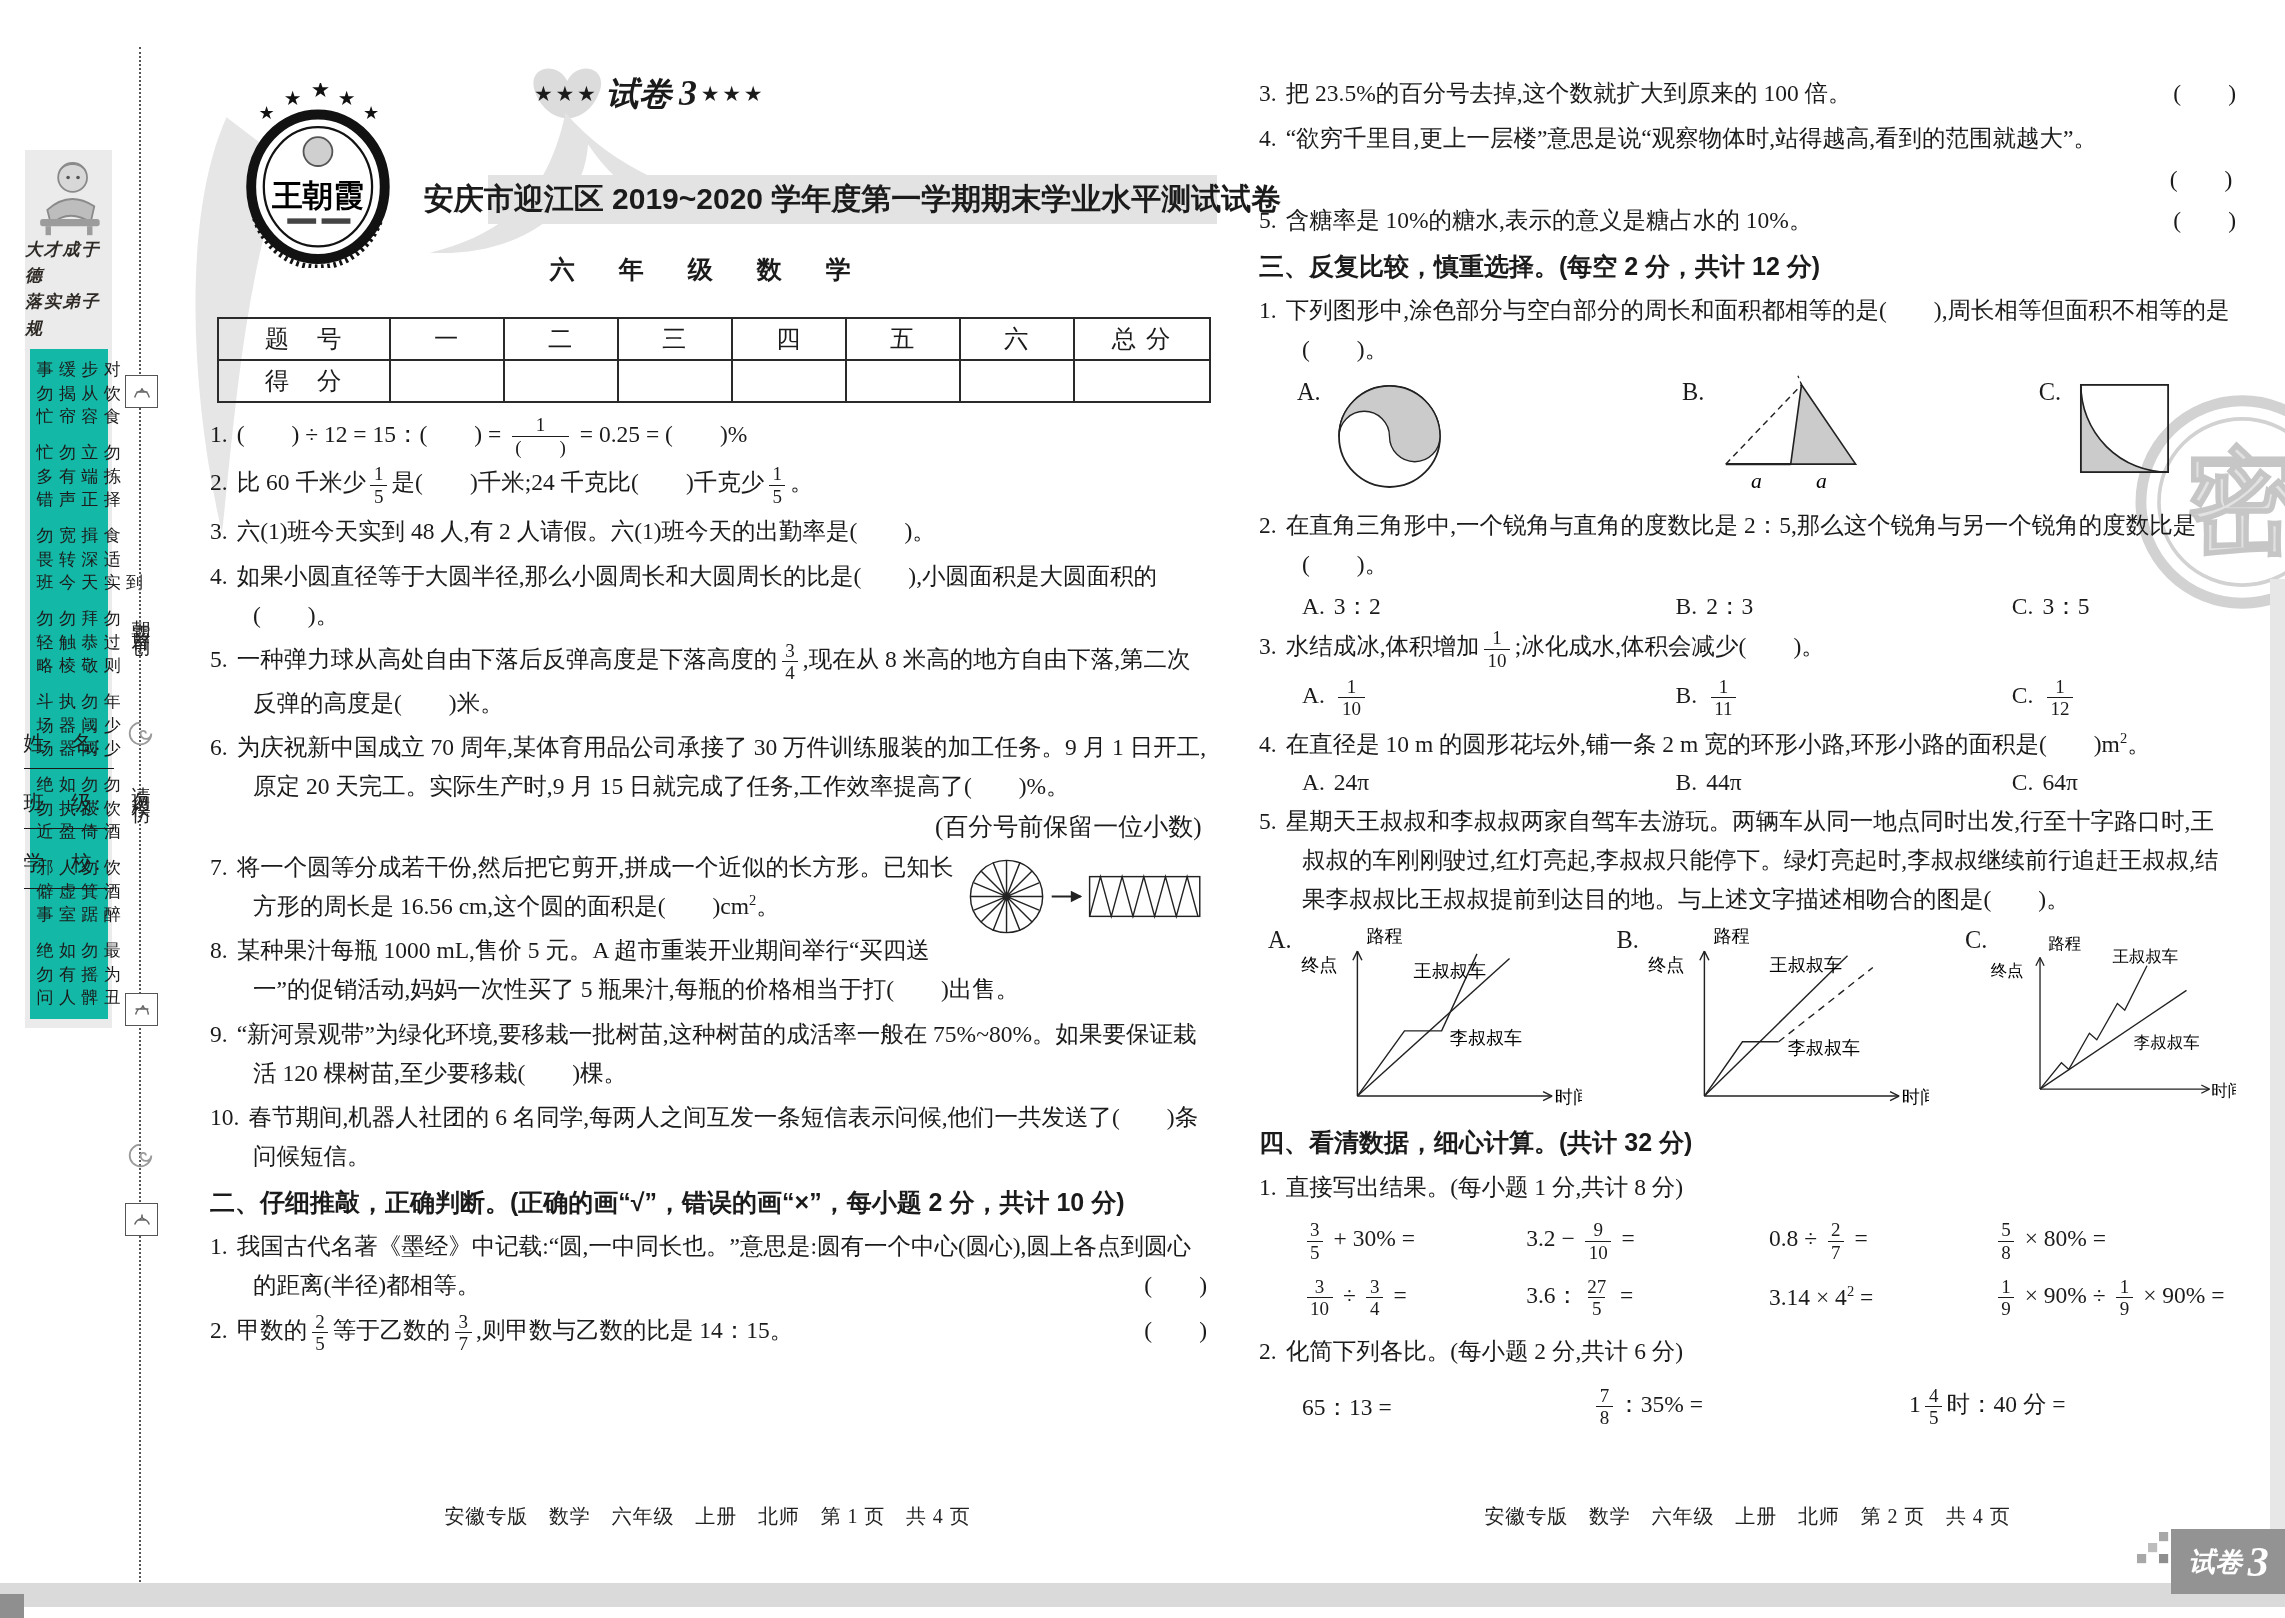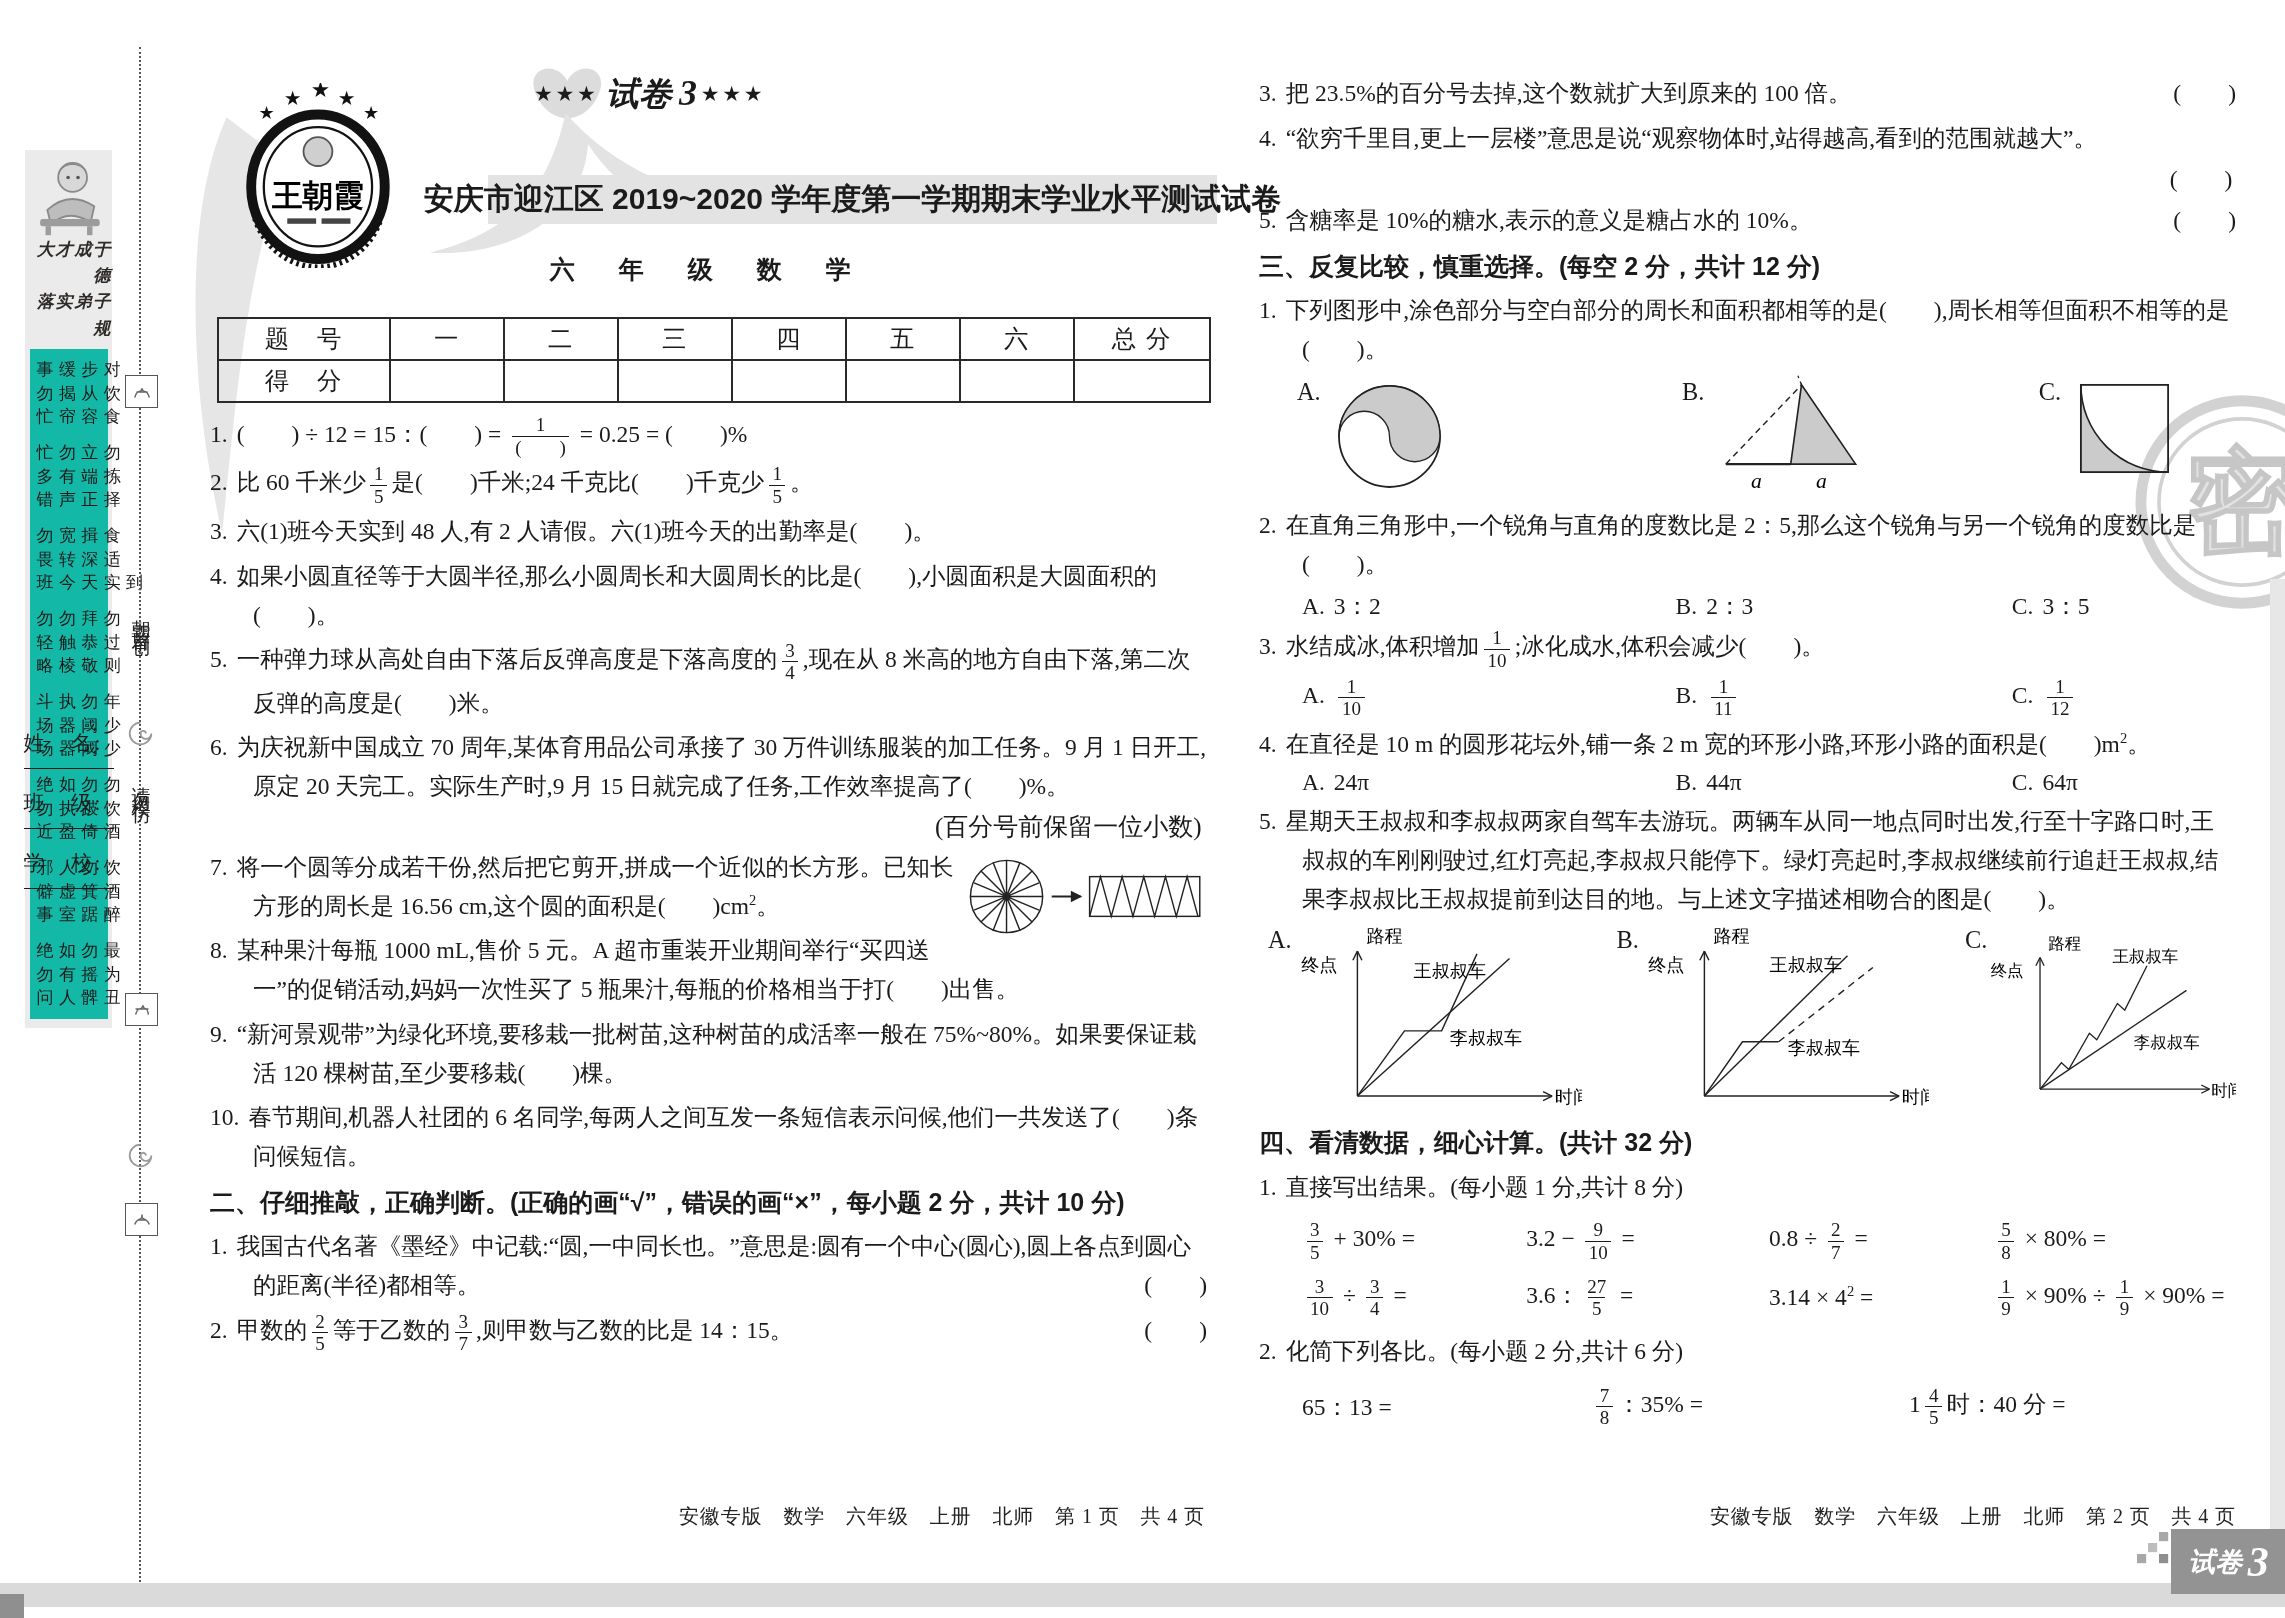--- a/index.html
+++ b/index.html
@@ -2,21 +2,21 @@
 <html style="font-size:14.5px"><head>
 <meta charset="utf-8">
 <style>
   html,body{margin:0;padding:0}
   body{width:2286px;height:1618px;position:relative;background:#ffffff;
        font-family:"Liberation Serif",serif;color:#1b1b1b;overflow:hidden}
   
   .side-panel{position:absolute;left:25px;top:150px;width:87px;background:#ebebeb;padding:0 0 9px 0}
   .child-pic{display:block;margin:3.6px auto 0}
   .slogan{font-family:"Liberation Sans",sans-serif;font-weight:bold;font-size:17px;
-          letter-spacing:1.8px;text-align:right;line-height:1.55;color:#2e2a26;font-style:italic}
+          letter-spacing:1.8px;text-align:left;line-height:1.55;color:#2e2a26;font-style:italic}
   .verses{background:#14b8a6;margin:7.2px 4.5px 0 4.5px;padding:9px 7px}
   .vgroup{margin-bottom:12.7px}
   .vline{font-size:17px;letter-spacing:5.4px;line-height:1.38;text-align:center;white-space:nowrap}
   .sfield{position:absolute;left:23.5px;width:90px}
   .sfield .lbl{font-size:21px;letter-spacing:2.7px}
   .sfield .ln{display:block;width:90px;border-bottom:1.8px solid #1a1a1a;height:11px}
   
   .spine{position:absolute;left:139px;top:47px;height:1543px;border-left:2.7px dotted #555}
   .stamp{position:absolute;left:125px;width:31px;height:31px;border:1.8px solid #555;background:#fff;
          display:flex;align-items:center;justify-content:center}
@@ -65,21 +65,21 @@
   .fig-a{width:41%}.fig-b{width:38%}.fig-c{width:21%}
   .graphrow{display:flex;padding-left:9px;margin-top:3.6px}
   .graphitem{display:flex;font-size:24.4px}
   .graphitem .fl{margin:1.8px 1.8px 0 0}
   .g1{width:36%}.g2{width:36%}.g3{width:28%}
   .gtext{font-size:20px}
   
   .calcrow{display:grid;grid-template-columns:24% 26% 24% 26%;padding-left:43px;margin:12.7px 0;font-size:23.5px;align-items:center}
   .ratiorow{display:grid;grid-template-columns:31% 34% 35%;padding-left:43px;margin:14.5px 0;font-size:23.5px;align-items:center}
   
-  .footer{position:absolute;top:1503px;font-size:20px;letter-spacing:0.9px;text-align:right;color:#222;z-index:1}
+  .footer{position:absolute;top:1503px;font-size:20px;letter-spacing:0.9px;text-align:center;color:#222;z-index:1}
   .footer.fl{left:210px;width:995px}.footer.fr{left:1259px;width:977px}
   .bottom-strip{position:absolute;left:0;top:1583px;width:2286px;height:23.5px;background:#dadada}
   .corner-pix{position:absolute;left:2137px;top:1532px;z-index:2}
   .corner-tab{position:absolute;left:2171px;top:1529px;width:115px;height:65px;background:#939393;z-index:2;
               display:flex;align-items:center;justify-content:center;color:#fff}
   .corner-tab .cl{font-family:"Liberation Sans",sans-serif;font-weight:bold;font-style:italic;font-size:27px}
   .corner-tab .cn{font-family:"Liberation Serif",serif;font-weight:bold;font-style:italic;font-size:42px;margin-left:5.4px}
   .corner-blk{position:absolute;left:0;top:1594px;width:23.5px;height:24.4px;background:#8f8f8f}
   .watermark{position:absolute;left:2120px;top:380px;z-index:0;pointer-events:none}
   .edge-shade{position:absolute;left:2270px;top:579px;width:16.3px;height:1004px;background:#e7e7e7;z-index:0}

